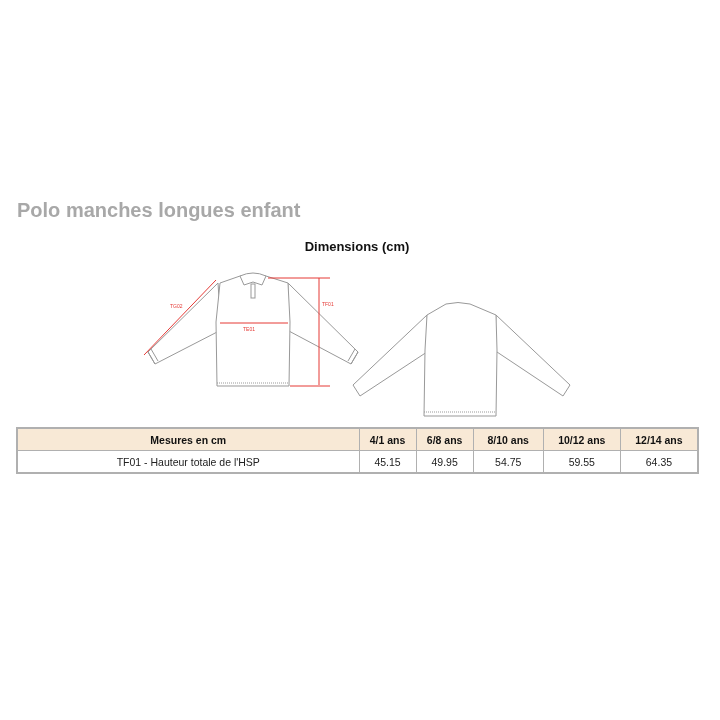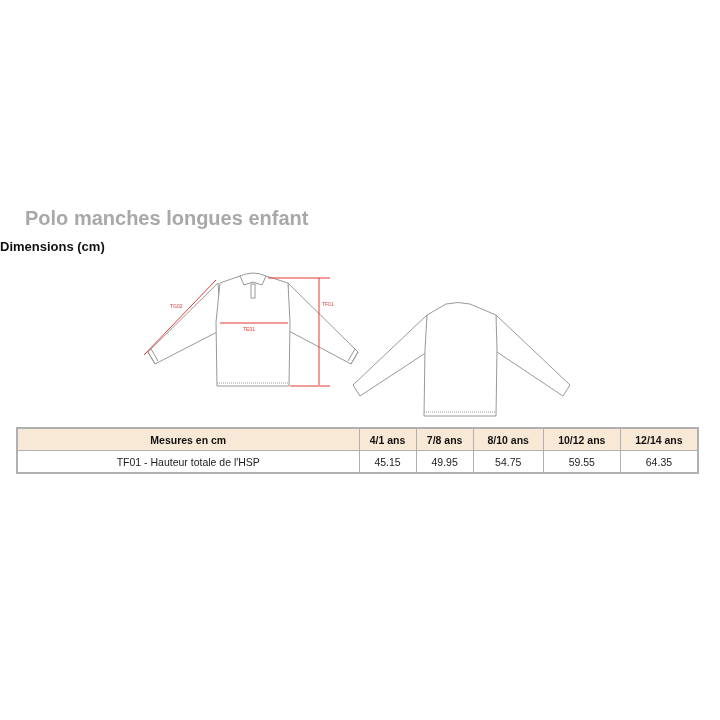--- a/index.html
+++ b/index.html
@@ -1,18 +1,18 @@
 <!DOCTYPE html>
 <html><head>
   <meta charset="utf-8">
   <style>
     html, body { margin:0; padding:0; background:#ffffff; }
     body { width:720px; height:720px; position:relative; overflow:hidden; font-family:"Liberation Sans", sans-serif; }
-    .title { position:absolute; left:17px; top:199px; font-size:20px; font-weight:bold; color:#a8a8a8; margin:8px; }
-    .subtitle { position:absolute; left:0; width:714px; top:239px; font-size:13px; font-weight:bold; color:#111; }
+    .title { position:absolute; left:17px; top:199px; font-size:20px; font-weight:bold; color:#a8a8a8; margin:0; }
+    .subtitle { position:absolute; left:0; width:714px; top:239px; text-align:center; font-size:13px; font-weight:bold; color:#111; }
     .drawing { position:absolute; left:0; top:262px; }
     table { position:absolute; left:16px; top:427px; border-collapse:collapse; width:683px; font-size:10.5px; color:#222; }
     th, td { border:1px solid #b0b0b0; text-align:center; height:21px; padding:0; }
     th { background:#f8e9d6; font-weight:bold; color:#111; height:21px; }
     table { border:2px solid #b0b0b0; }
   </style>
 </head>
 <body>
 
 <h1 class="title">Polo manches longues enfant</h1>
@@ -48,21 +48,21 @@
     <path d="M427,315 L446,304 Q458,301 470,304 L496,315 L497,350 L496,416 L424,416 L425,350 Z"></path>
     <path d="M424,412 L496,412" stroke-dasharray="1,1"></path>
   </g>
 </svg>
 
 <table>
   <thead>
     <tr>
       <th style="width:340px">Mesures en cm</th>
       <th style="width:56px">4/1 ans</th>
-      <th style="width:56px">7/8 ans</th>
+      <th style="width:56px">6/8 ans</th>
       <th style="width:69px">8/10 ans</th>
       <th style="width:76px">10/12 ans</th>
       <th style="width:76px">12/14 ans</th>
     </tr>
   </thead>
   <tbody>
     <tr>
       <td>TF01 - Hauteur totale de l'HSP</td>
       <td>45.15</td>
       <td>49.95</td>

